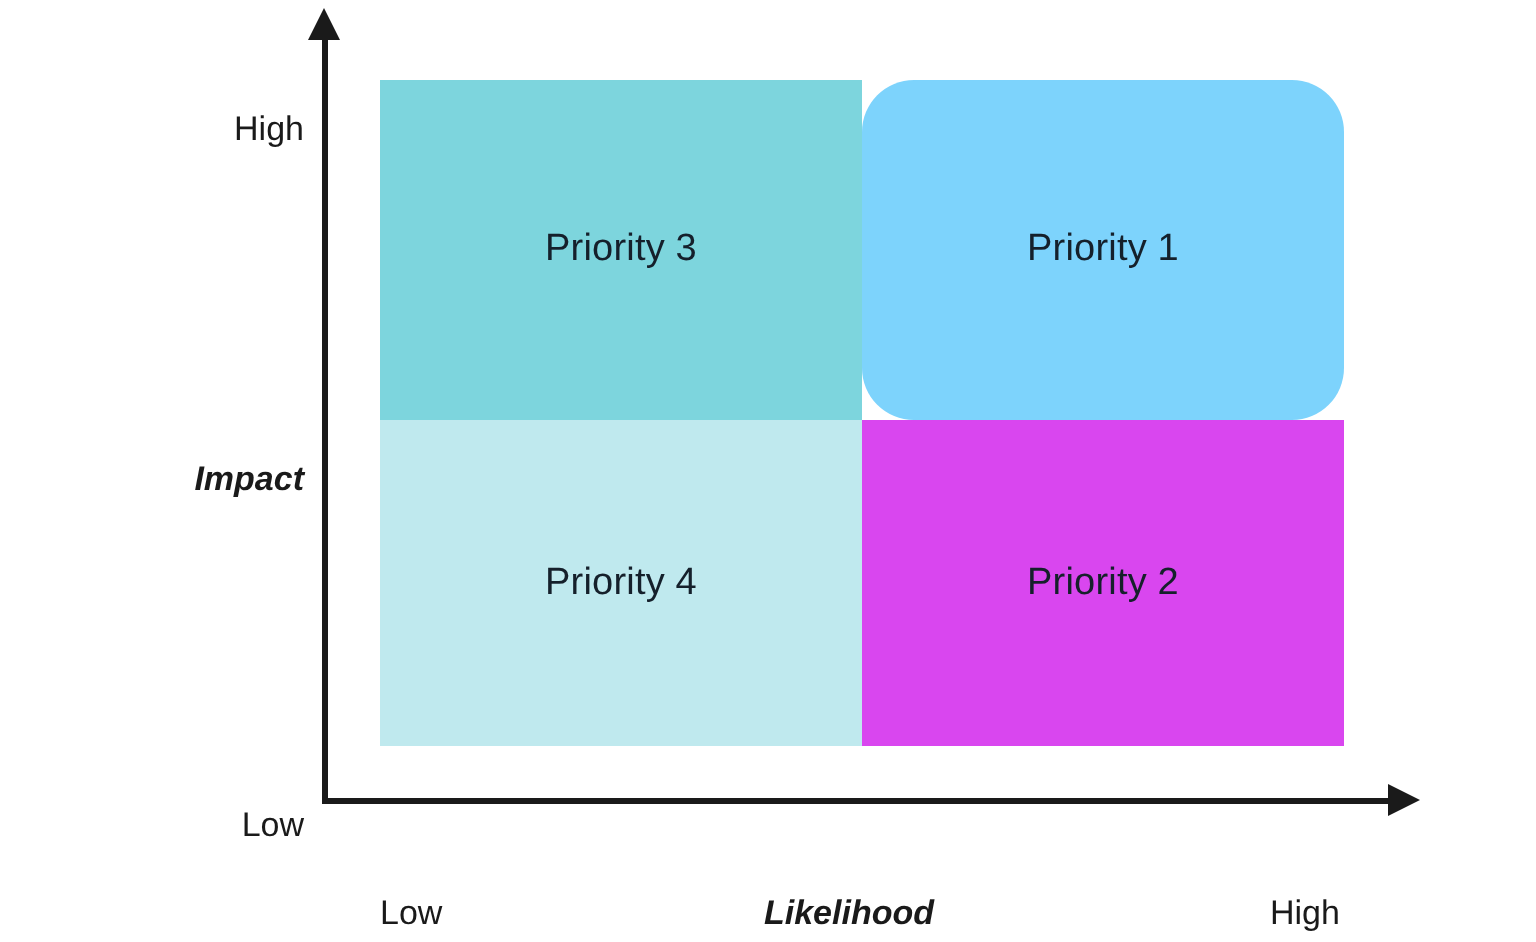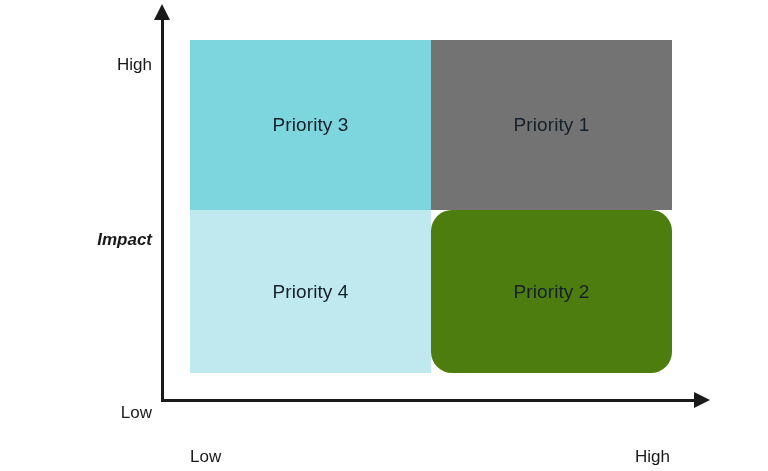--- a/index.html
+++ b/index.html
@@ -111,38 +111,39 @@
   <div id="y-axis-arrow"></div>
   <div class="axis-line" id="x-axis-line"></div>
   <div id="x-axis-arrow"></div>
 
   <div id="quadrant-grid">
 
     <div class="quadrant" id="quadrant-top-left" style="background-color: rgb(125, 213, 221);">
       <span class="quadrant-label">Priority 3</span>
     </div>
 
-    <div class="quadrant" id="quadrant-top-right" style="background-color: #737373;">
+    <div class="quadrant" id="quadrant-top-right" style="background-color: #7dd3fc; border-radius: 26px;">
       <span class="quadrant-label">Priority 1</span>
     </div>
 
     <div class="quadrant" id="quadrant-bottom-left" style="background-color: rgb(191, 233, 238);">
       <span class="quadrant-label">Priority 4</span>
     </div>
 
-    <div class="quadrant" id="quadrant-bottom-right" style="background-color: #4d7c0f; border-radius: 21px;">
+    <div class="quadrant" id="quadrant-bottom-right" style="background-color: #d946ef;">
       <span class="quadrant-label">Priority 2</span>
     </div>
 
   </div>
 
   <div class="axis-text" id="y-tick-high">High</div>
 
   <div class="axis-text axis-title" id="y-axis-title">Impact</div>
 
   <div class="axis-text" id="y-tick-low">Low</div>
 
   <div class="axis-text" id="x-tick-low">Low</div>
 
+  <div class="axis-text axis-title" id="x-axis-title">Likelihood</div>
 
   <div class="axis-text" id="x-tick-high">High</div>
 
 </div>
 
 </body></html>

